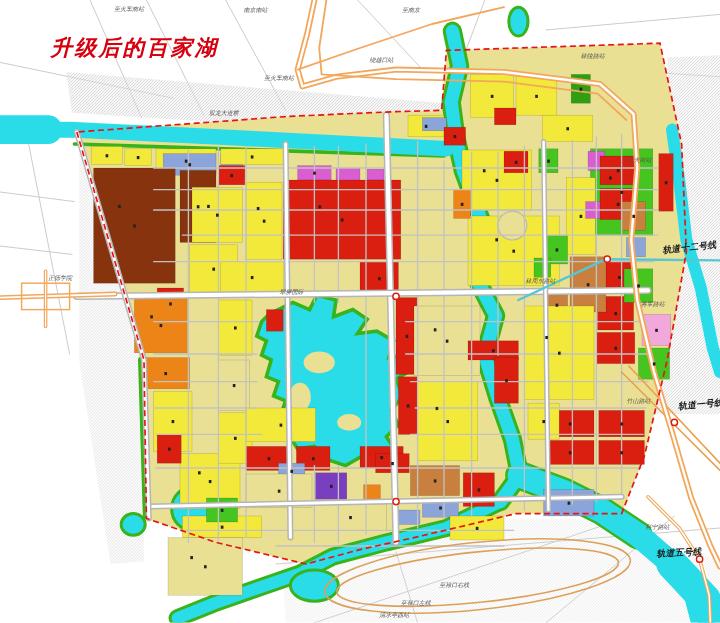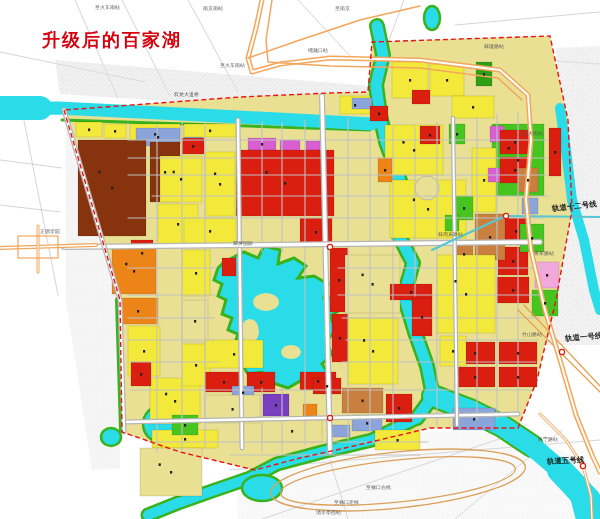--- a/index.html
+++ b/index.html
@@ -1,17 +1,17 @@
 <!DOCTYPE html>
 <html><head>
 <meta charset="utf-8">
 <style>
   html,body{margin:0;padding:0;background:#fff;}
   #viewport{position:relative;width:600px;height:519px;overflow:hidden;background:#fff;
-    font-family:"DejaVu Sans","Liberation Sans",sans-serif;}
+    font-family:"DejaVu Sans","Liberation Sans",sans-serif;font-style:italic;}
   #map-svg{position:absolute;left:0;top:0;}
   .overlay{position:absolute;white-space:nowrap;pointer-events:none;}
   #map-title{left:42px;top:28px;font-size:18px;font-weight:bold;letter-spacing:2px;}
   .rail-label{font-size:7.5px;font-weight:bold;color:#1a1a1a;transform-origin:left center;}
   #rail12{left:552px;top:204px;transform:rotate(-6deg);}
   #rail1{left:565px;top:334px;transform:rotate(-5deg);}
   #rail5{left:547px;top:457px;transform:rotate(-3deg);}
 </style>
 </head>
 <body>

